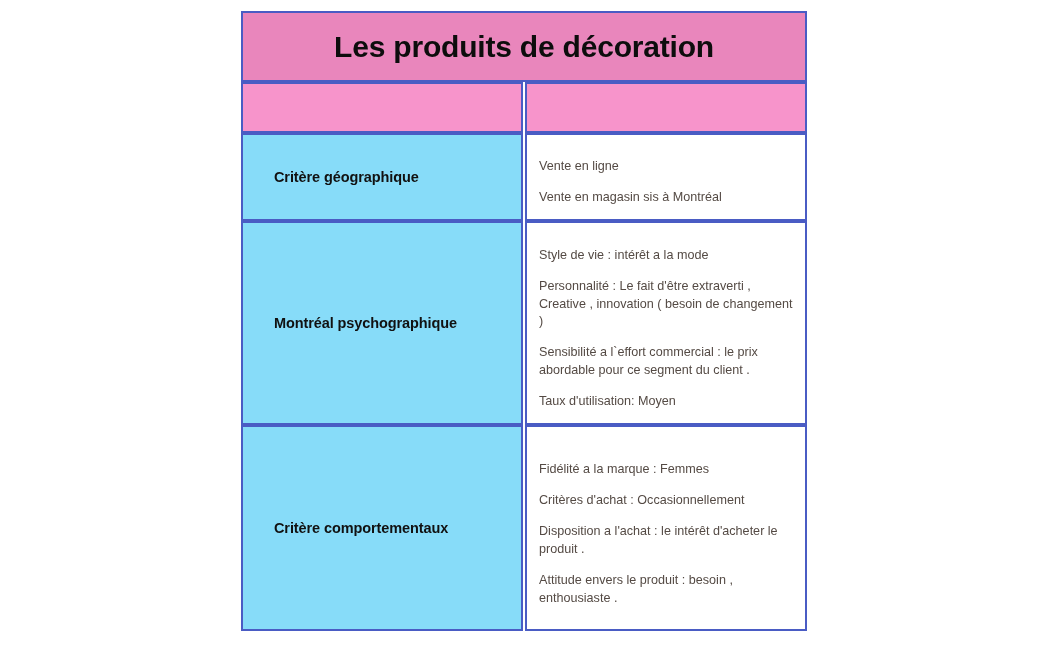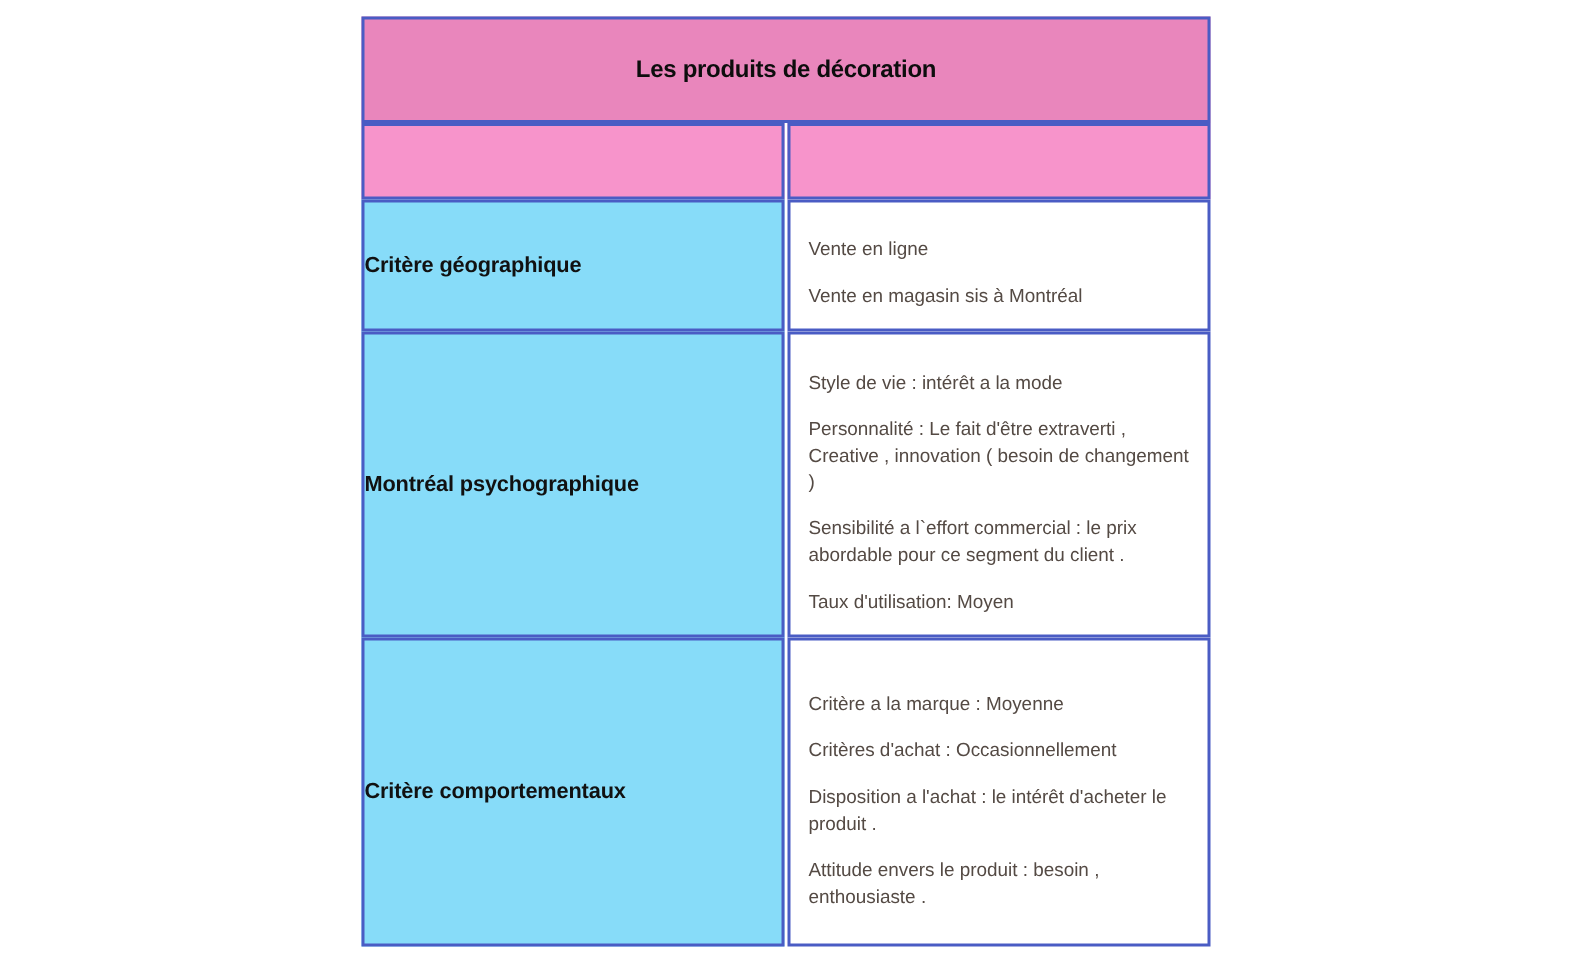--- a/index.html
+++ b/index.html
@@ -37,21 +37,21 @@
   }
 
   
   .title-cell {
     background: #e986bc;
     height: 67px;
     text-align: center;
     vertical-align: middle;
   }
   .title-text {
-    font-size: 16px;
+    font-size: 30px;
     font-weight: bold;
     color: #0d0d0d;
     letter-spacing: -0.2px;
     line-height: 1.1;
     display: block;
   }
 
   
   .subhead-cell {
     background: #f794cb;
@@ -64,20 +64,21 @@
     width: 279px;
     padding: 0 0 0 22px;
   }
   .crit-label {
     font-size: 14.5px;
     font-weight: bold;
     color: #111111;
     letter-spacing: -0.1px;
     line-height: 1.25;
     display: block;
+    margin-left: 31px;
   }
 
   
   .detail-cell {
     background: #ffffff;
     width: 281px;
     padding: 9px 10px 9px 12px;
     vertical-align: top;
   }
   .detail-list {
@@ -155,21 +156,21 @@
           </ul>
         </td>
       </tr>
 
       <tr class="row-comp">
         <td class="crit-cell">
           <span class="crit-label">Critère comportementaux</span>
         </td>
         <td class="detail-cell">
           <ul class="detail-list">
-            <li>Critère a la marque : Moyenne</li>
+            <li>Fidélité a la marque : Femmes</li>
             <li>Critères d'achat : Occasionnellement</li>
             <li>Disposition a l'achat : le intérêt d'acheter le produit .</li>
             <li>Attitude envers le produit : besoin , enthousiaste .</li>
           </ul>
         </td>
       </tr>
     </tbody>
   </table>
 </div>
 

